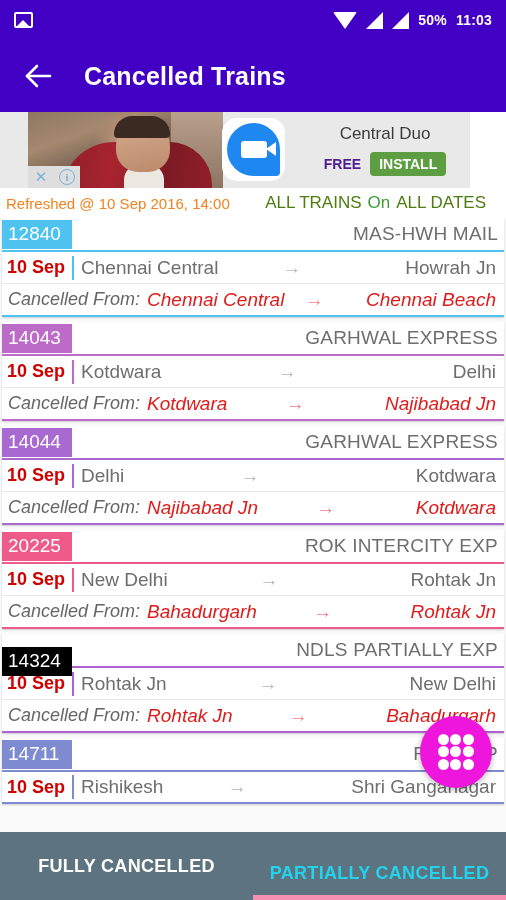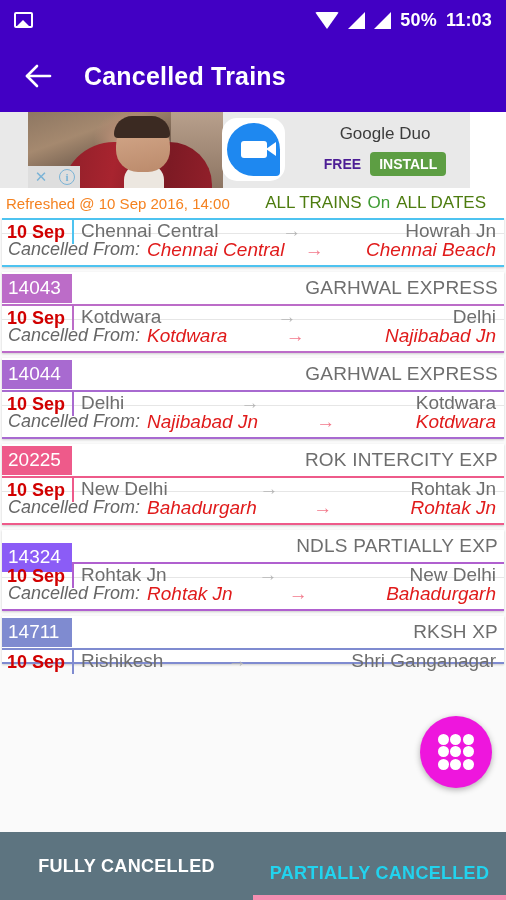--- a/index.html
+++ b/index.html
@@ -32,21 +32,21 @@
     width: 0; height: 0;
     border-left: 12px solid transparent; border-right: 12px solid transparent;
     border-top: 17px solid #fff;
     border-radius: 2px;
   }
   .signal-icon {
     width: 0; height: 0;
     border-left: 17px solid transparent;
     border-bottom: 17px solid #fff;
   }
-  .status-text { font-size: 18px; font-weight: bold; letter-spacing: .2px; }
+  .status-text { font-size: 14px; font-weight: bold; letter-spacing: .2px; }
 
   
   .toolbar {
     height: 72px; flex: 0 0 72px; background: #4200C4;
     display: flex; align-items: center; padding: 0 18px; color: #fff;
   }
   .back-arrow {
     width: 40px; height: 40px; display: flex; align-items: center; justify-content: center;
     cursor: pointer;
   }
@@ -154,21 +154,21 @@
     display: flex; align-items: center; height: 32px; padding-right: 6px;
   }
   .train-no {
     color: #fff; font-size: 19px; padding: 3px 9px 4px 6px;
     min-width: 70px;
   }
   .train-name {
     margin-left: auto; color: #6e6e6e; font-size: 19px; letter-spacing: .2px;
   }
   .card-row1 {
-    display: flex; align-items: flex-start; height: 16px; padding-right: 8px;
+    display: flex; align-items: center; height: 34px; padding-right: 8px;
     border-top: 2px solid; border-bottom: 1px solid #e6e6e6;
   }
   .date-chip {
     color: #d10000; font-weight: bold; font-size: 18px; padding: 0 7px 0 5px;
     border-right: 2px solid; height: 24px; display: flex; align-items: center;
   }
   .src-name { color: #6e6e6e; font-size: 19px; padding-left: 7px; }
   .arrow-grey {
     margin: 0 auto; color: #b5b5b5; font-size: 19px; padding: 0 40px 0 0;
   }
@@ -253,40 +253,44 @@
             <span>i</span>
           </div>
       </div>
     </div>
     <div class="ad-logo">
       <div class="duo-circle">
         <div class="duo-cam"></div>
       </div>
     </div>
     <div class="ad-right">
-      <div class="ad-title">Google Duo</div>
+      <div class="ad-title">Central Duo</div>
       <div class="ad-cta">
         <span class="ad-free">FREE</span>
         <span class="ad-install">INSTALL</span>
       </div>
     </div>
     <div class="ad-rightpad"></div>
   </div>
 
   <div class="refresh-row">
     <span class="refresh-text">Refreshed @ 10 Sep 2016, 14:00</span>
     <span class="filter-links">
       <span class="blue">ALL TRAINS</span>
       <span class="green">On</span>
       <span class="blue">ALL DATES</span>
     </span>
   </div>
 
   <div class="train-list" id="train-list">
       <div class="train-card">
+        <div class="card-head">
+          <span class="train-no" style="background: rgb(78, 195, 240);">12840</span>
+          <span class="train-name">MAS-HWH MAIL</span>
+        </div>
         <div class="card-row1" style="border-top-color: rgb(78, 195, 240);">
           <span class="date-chip" style="border-right-color: rgb(78, 195, 240);">10 Sep</span>
           <span class="src-name">Chennai Central</span>
           <span class="arrow-grey">→</span>
           <span class="dst-name">Howrah Jn</span>
         </div>
         <div class="card-row2" style="border-bottom-color: rgb(78, 195, 240);">
           <span class="cf-label">Cancelled From:</span>
           <span class="cf-from">Chennai Central</span>
           <span class="arrow-red">→</span>
@@ -342,21 +346,21 @@
         </div>
         <div class="card-row2" style="border-bottom-color: rgb(238, 90, 138);">
           <span class="cf-label">Cancelled From:</span>
           <span class="cf-from">Bahadurgarh</span>
           <span class="arrow-red">→</span>
           <span class="cf-to">Rohtak Jn</span>
         </div>
       </div>
       <div class="train-card">
         <div class="card-head">
-          <span class="train-no" style="background: #8b5cf6; margin-top: 23px;">14324</span>
+          <span class="train-no" style="background: #000000; margin-top: 23px;">14324</span>
           <span class="train-name">NDLS PARTIALLY EXP</span>
         </div>
         <div class="card-row1" style="border-top-color: rgb(176, 96, 207);">
           <span class="date-chip" style="border-right-color: rgb(176, 96, 207);">10 Sep</span>
           <span class="src-name">Rohtak Jn</span>
           <span class="arrow-grey">→</span>
           <span class="dst-name">New Delhi</span>
         </div>
         <div class="card-row2" style="border-bottom-color: rgb(176, 96, 207);">
           <span class="cf-label">Cancelled From:</span>

